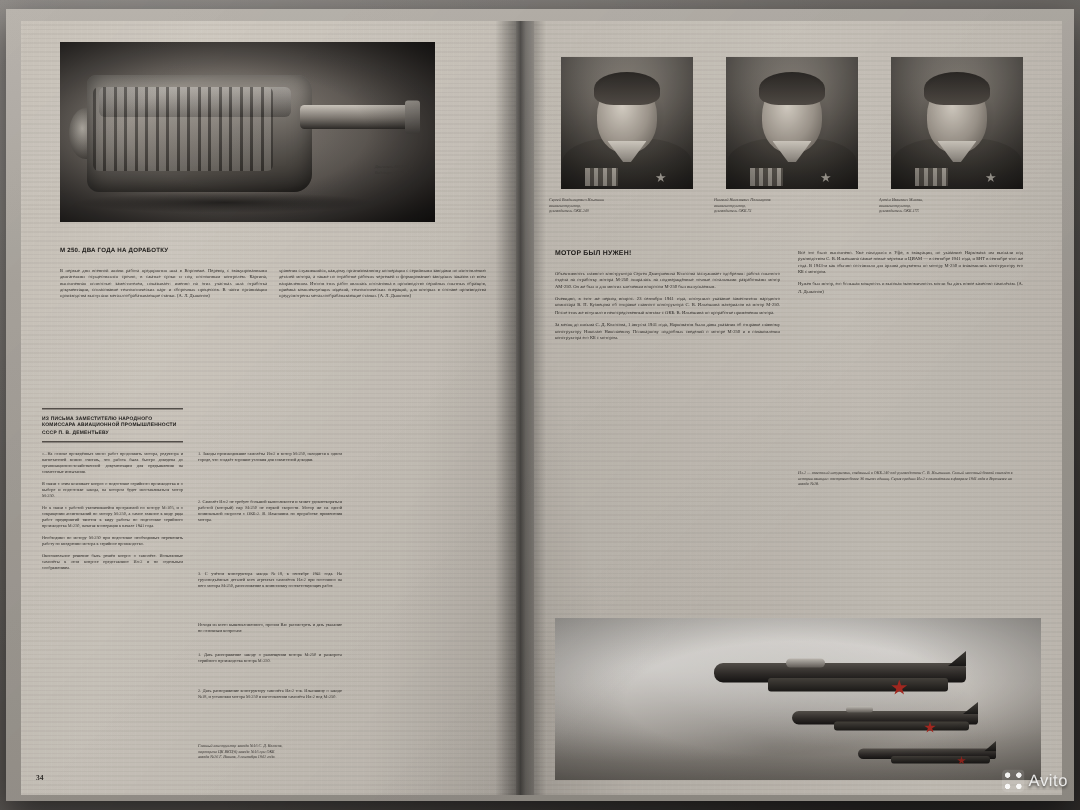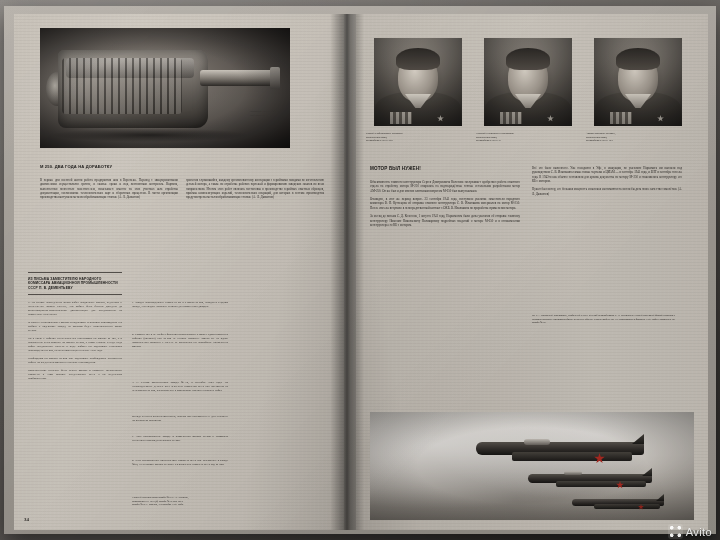--- a/index.html
+++ b/index.html
@@ -181,21 +181,21 @@
   .plane .canopy{
     position:absolute;height:5px;width:18px;top:1px;
     background:linear-gradient(180deg,#cfcac2,#6b6660);border-radius:3px;
   }
   .planes .vig{position:absolute;inset:0;
     background:radial-gradient(ellipse at 50% 50%, rgba(0,0,0,0) 50%, rgba(0,0,0,.35) 100%);}
   .pagenum{position:absolute;font-size:5px;font-weight:bold;color:#2c2926;
     font-family:"Liberation Serif", serif;}
   
   .wm{
-    position:absolute;right:8px;bottom:1px;display:flex;align-items:center;gap:3px;
+    position:absolute;right:8px;bottom:12px;display:flex;align-items:center;gap:3px;
     opacity:.92;
   }
   .wm .dots{
     width:15px;height:15px;border-radius:3px;
     background:
       radial-gradient(circle at 25% 25%, #fff 1.6px, rgba(255,255,255,0) 2px),
       radial-gradient(circle at 75% 25%, #fff 1.6px, rgba(255,255,255,0) 2px),
       radial-gradient(circle at 25% 75%, #fff 1.6px, rgba(255,255,255,0) 2px),
       radial-gradient(circle at 75% 75%, #fff 1.6px, rgba(255,255,255,0) 2px),
       rgba(255,255,255,.12);

